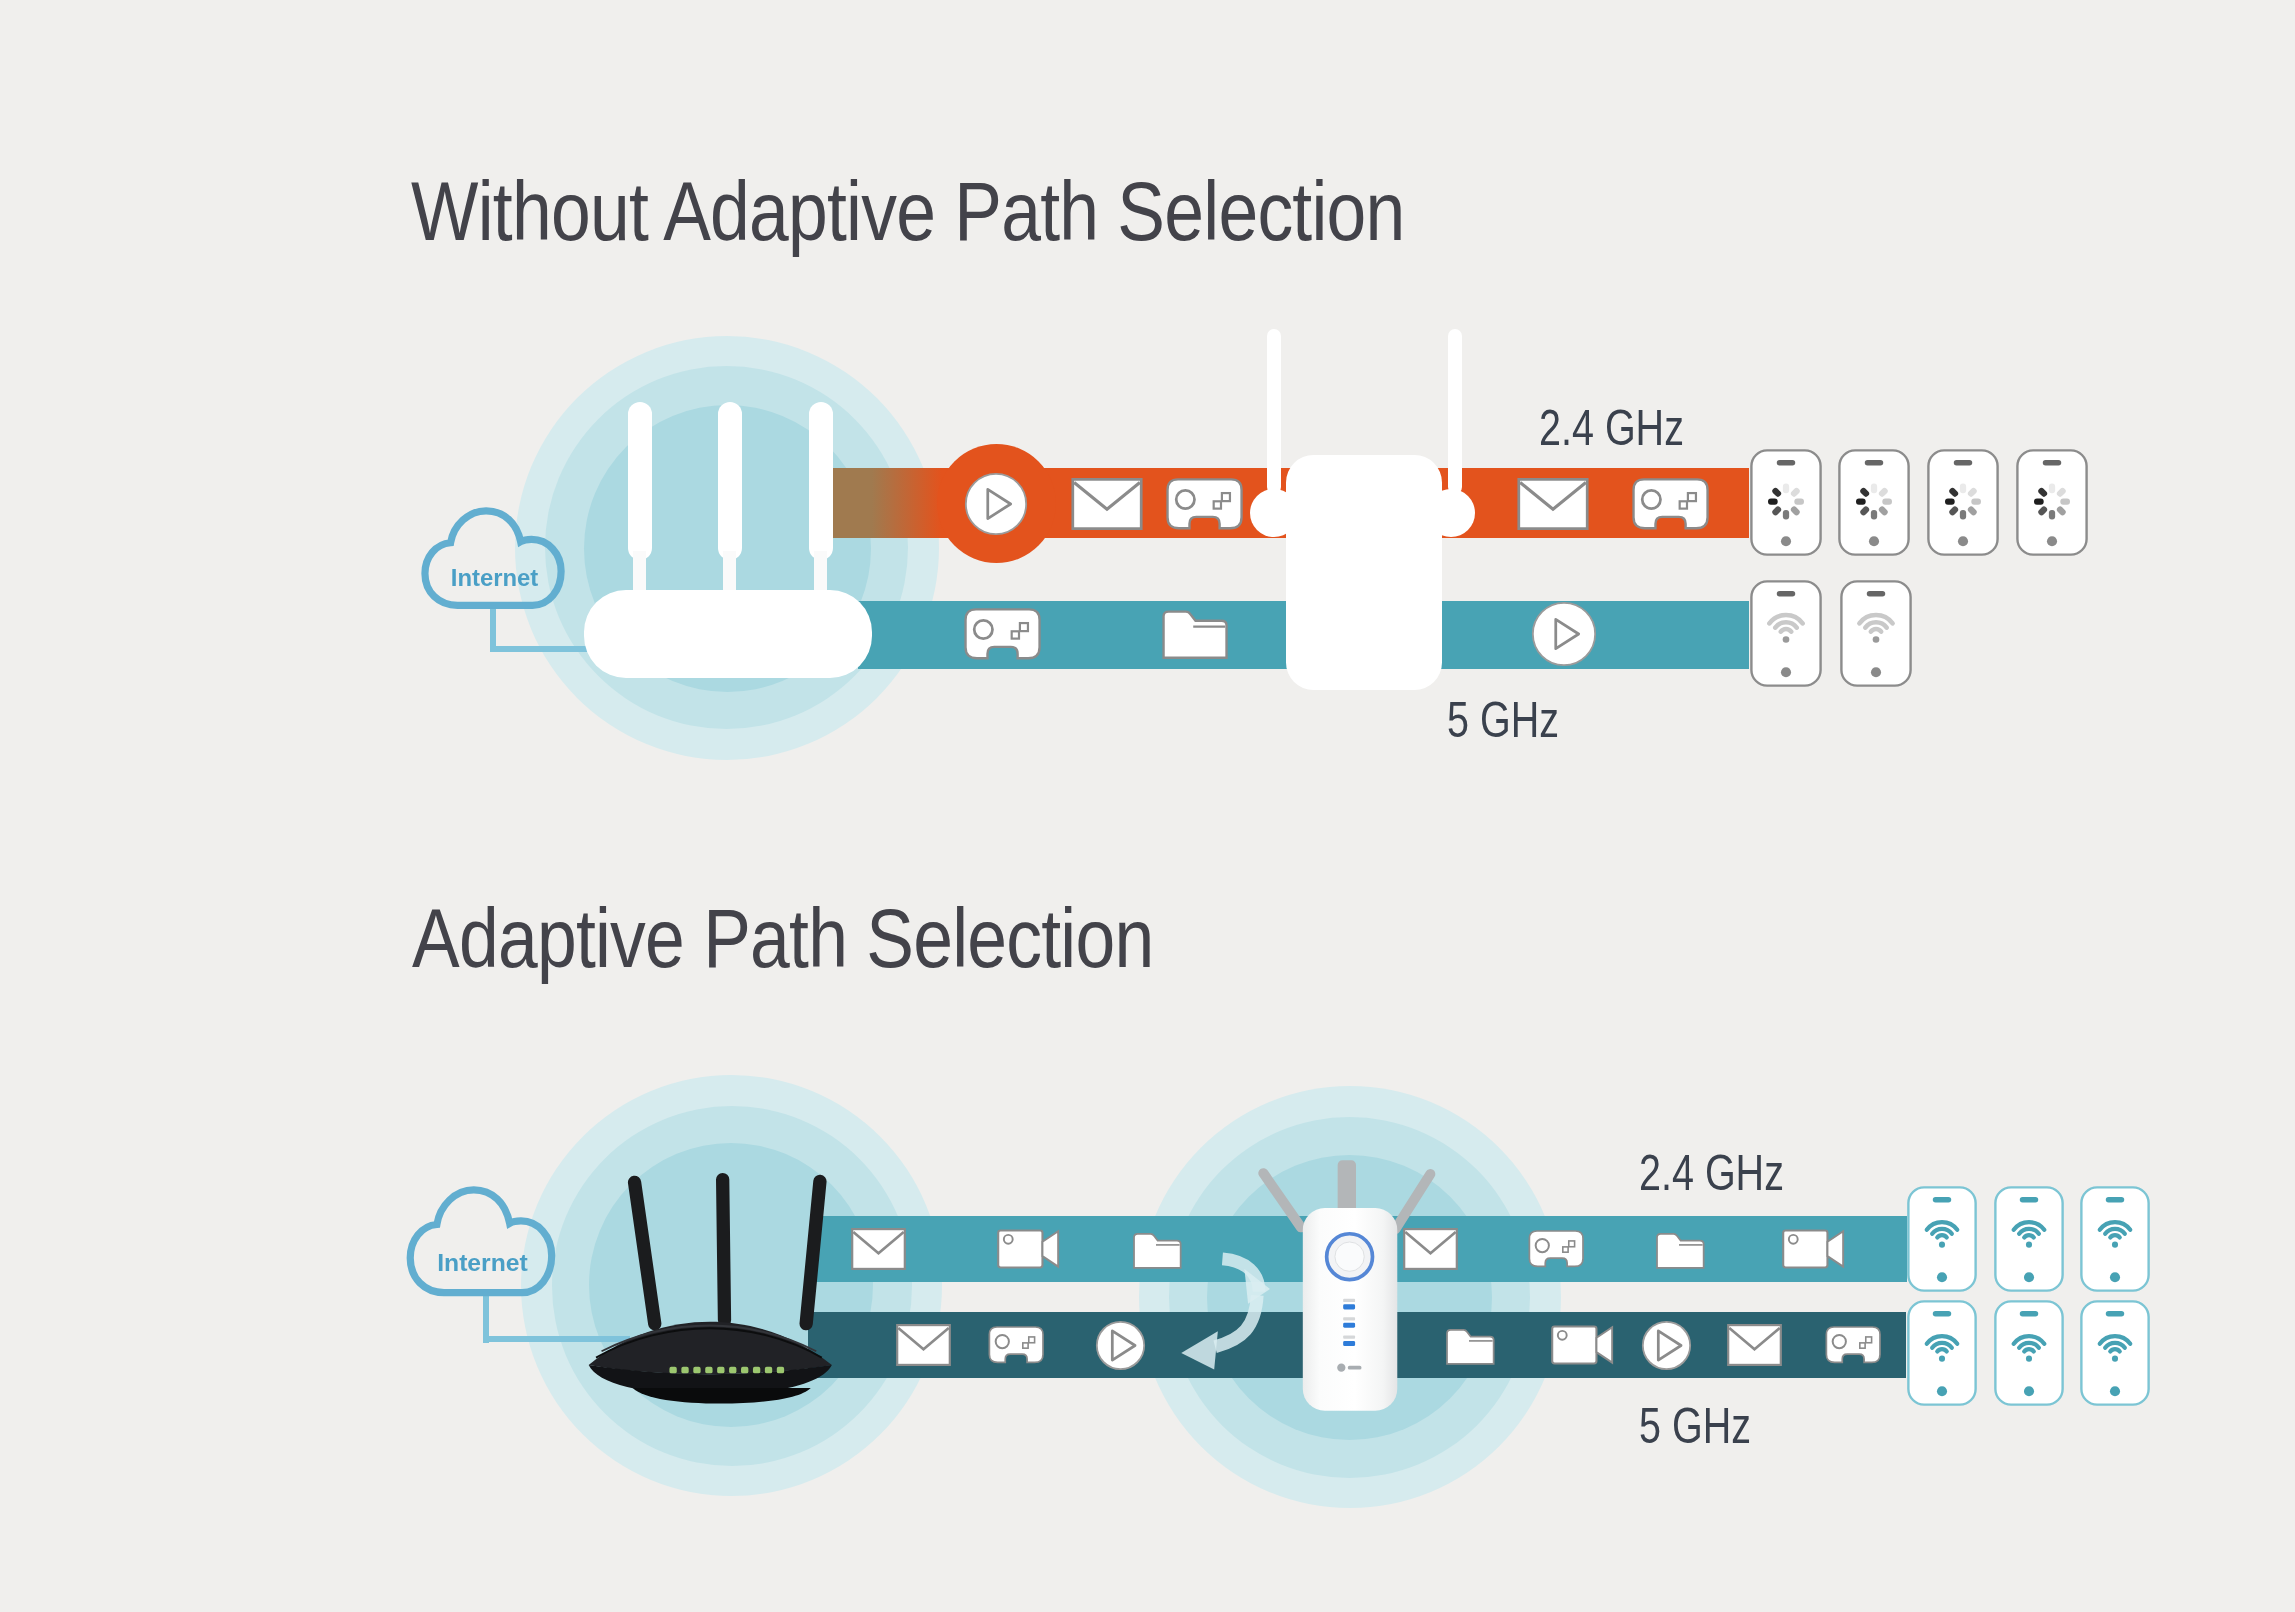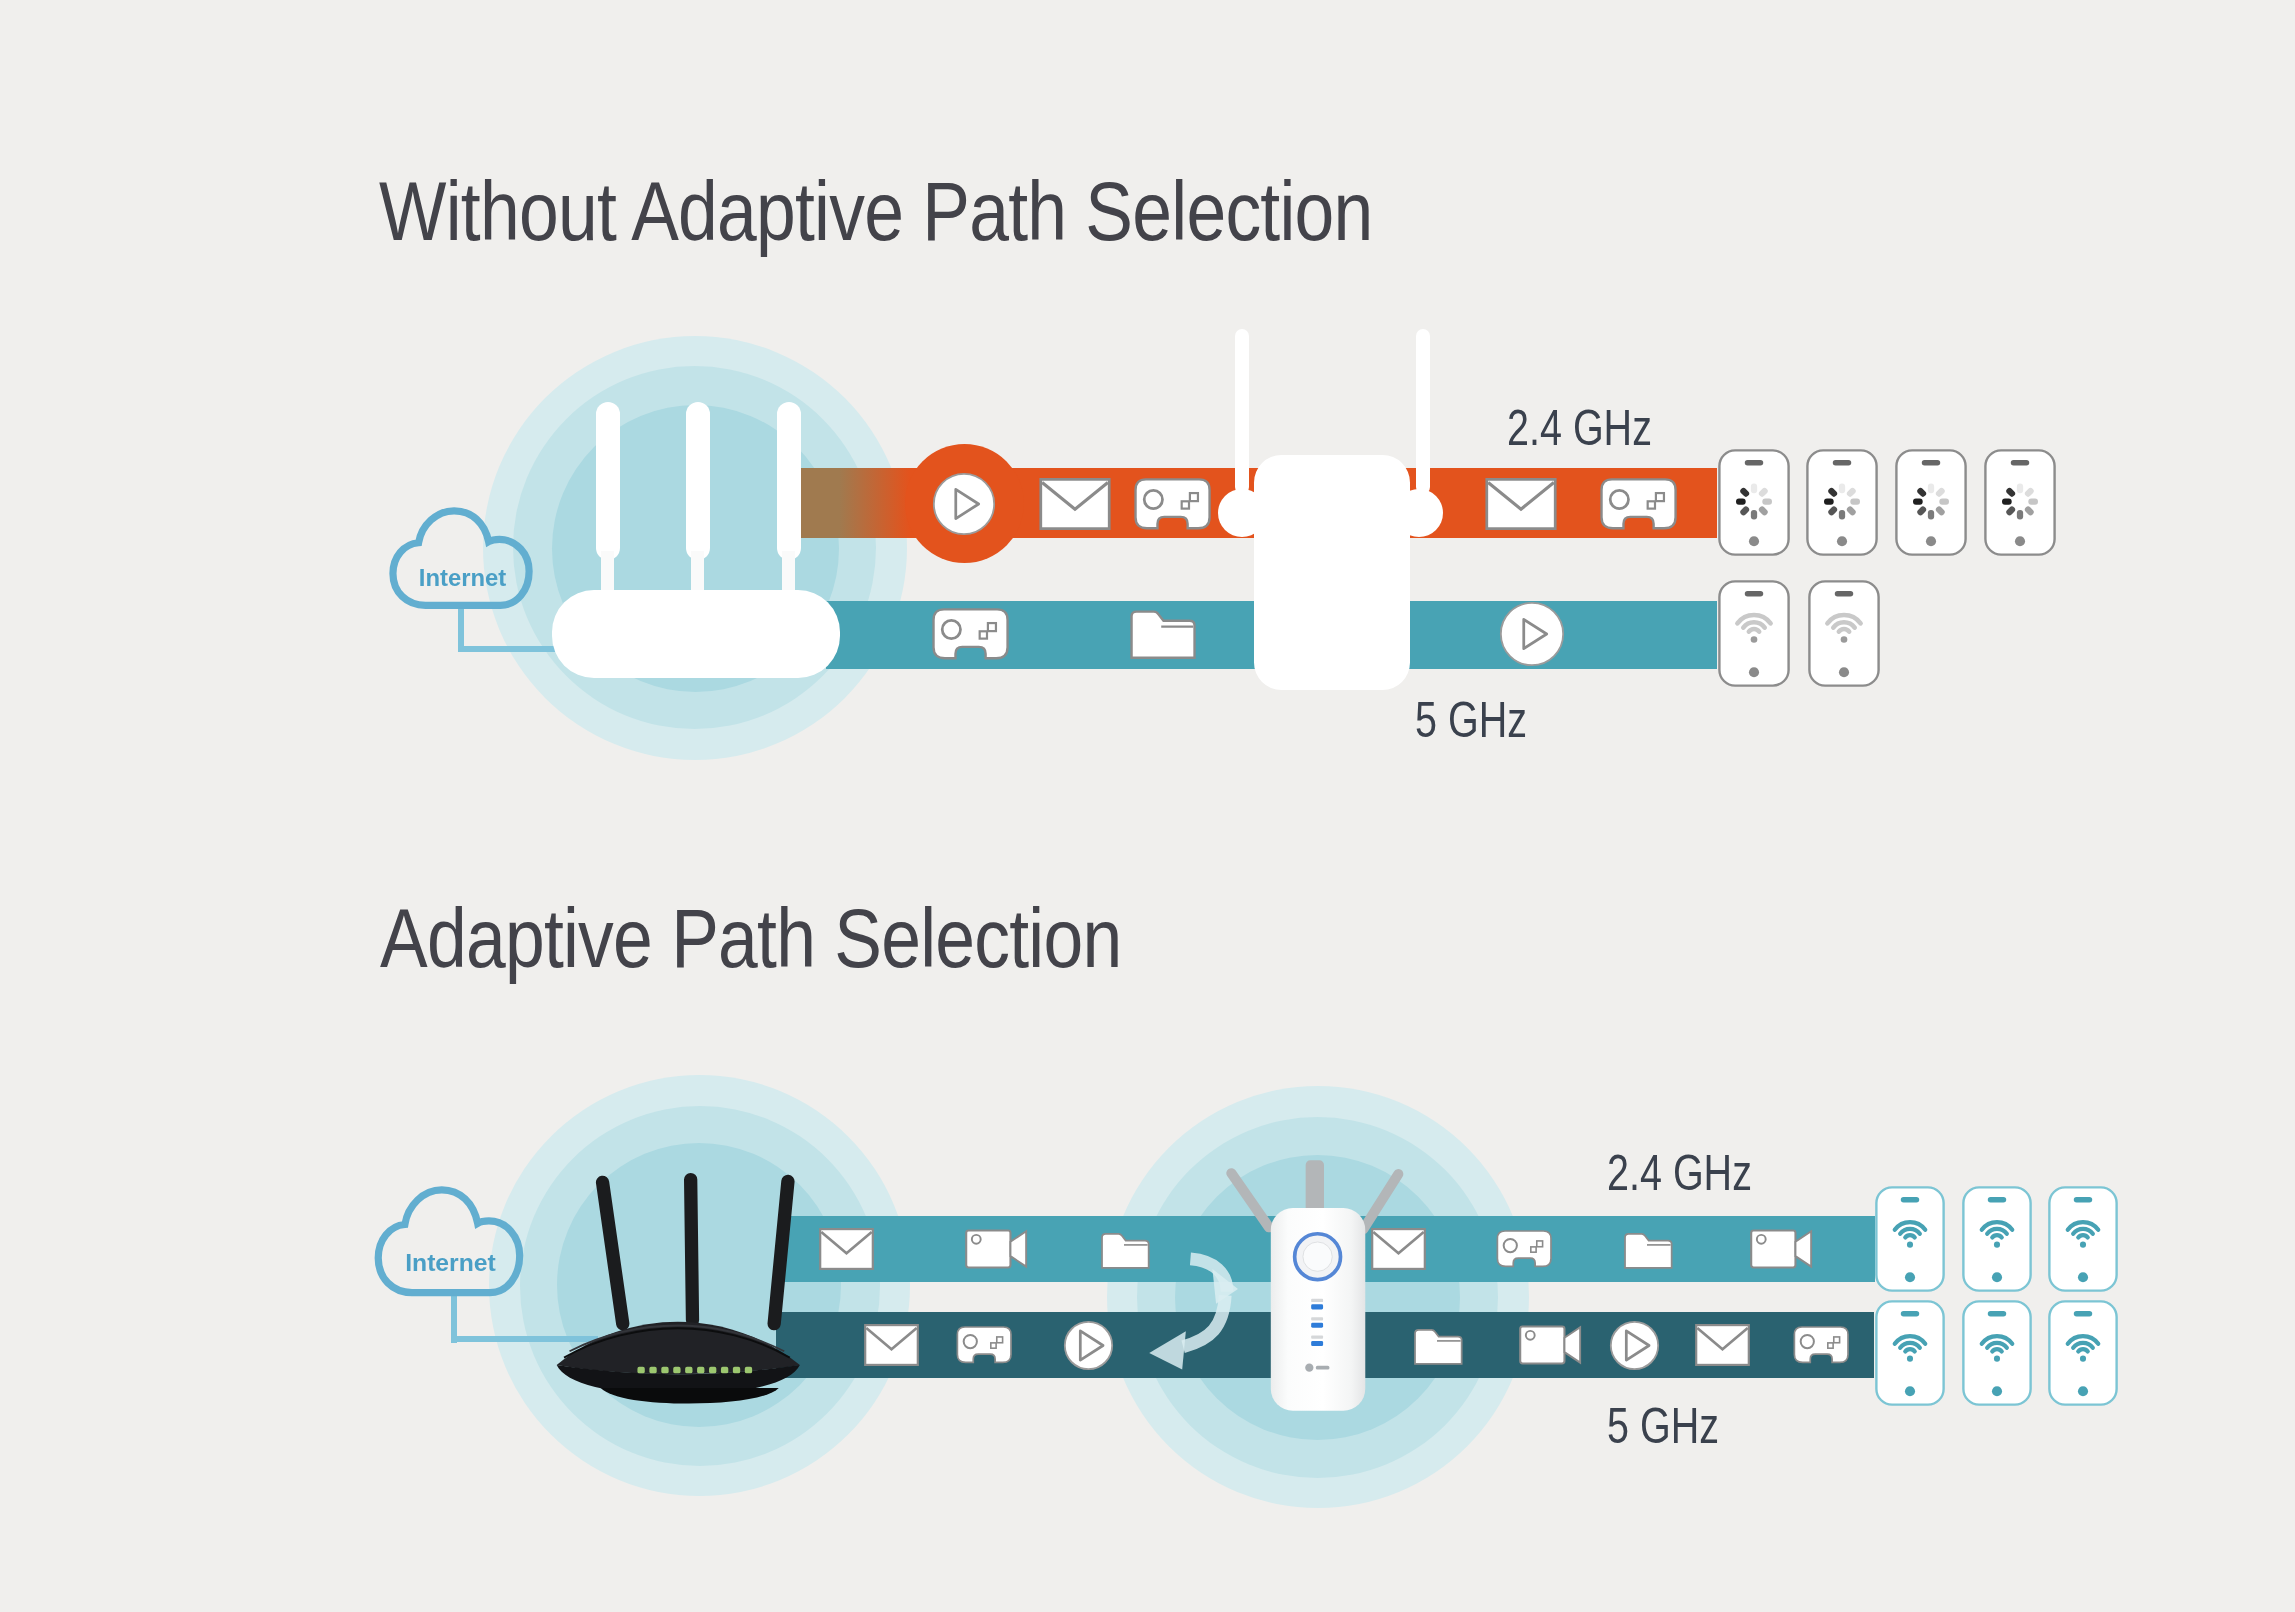--- a/index.html
+++ b/index.html
@@ -1,14 +1,14 @@
 <!DOCTYPE html>
 <html style="font-size:14.7px"><head><meta charset="utf-8"><style>
 html,body{margin:0;padding:0;background:#f0efed;}
-#page{position:relative;width:2183px;height:1613px;background:#f0efed;overflow:hidden;font-family:"Liberation Sans",sans-serif;}
+#page{position:relative;width:2183px;height:1613px;background:#f0efed;overflow:hidden;font-family:"Liberation Sans",sans-serif;margin-left:32px;}
 .abs{position:absolute;}
 .circ{position:absolute;border-radius:50%;}
 .band{position:absolute;}
 .title{position:absolute;color:#43434a;font-size:84px;letter-spacing:-0.9px;white-space:nowrap;transform:scaleX(.851);transform-origin:left top;}
 .lbl{position:absolute;color:#3a414d;font-size:50px;white-space:nowrap;transform:scaleX(.79);transform-origin:left top;}
 </style></head><body>
 <div id="page">
 <div class="circ" style="left:483px;top:336px;width:424px;height:424px;background:#d6ebee"></div>
     <div class="circ" style="left:513px;top:366px;width:363px;height:363px;background:#c2e3e8"></div>
     <div class="circ" style="left:552px;top:405px;width:287px;height:287px;background:#abd9e1"></div>

